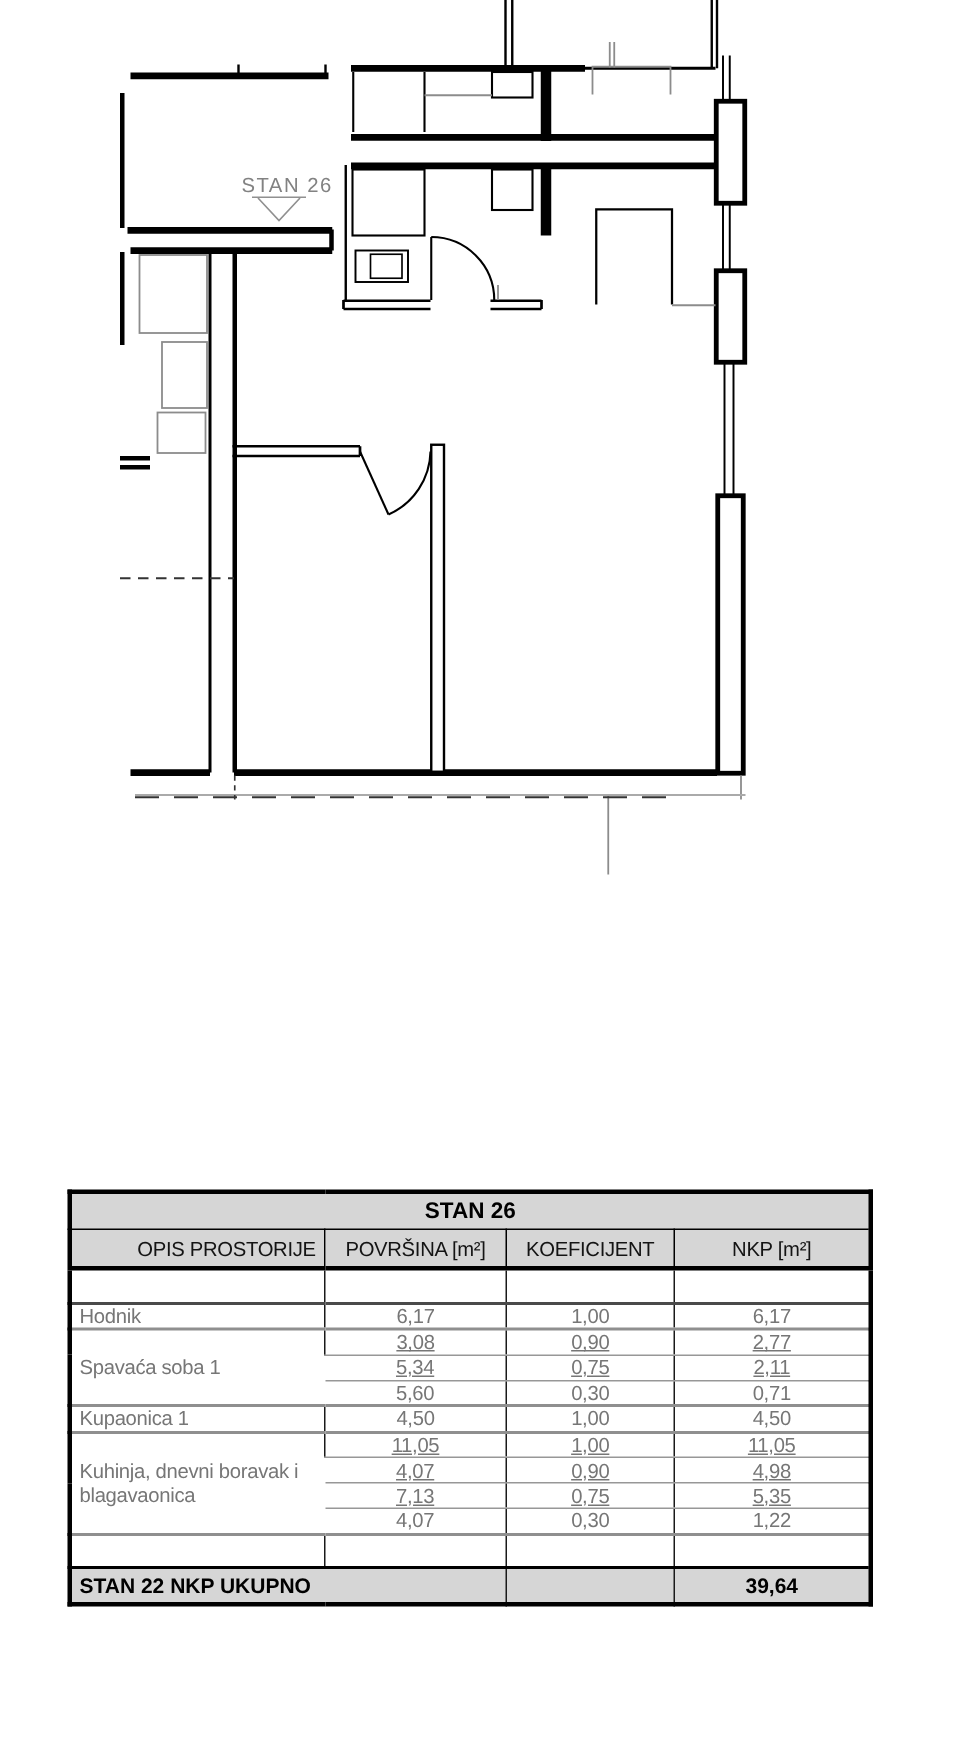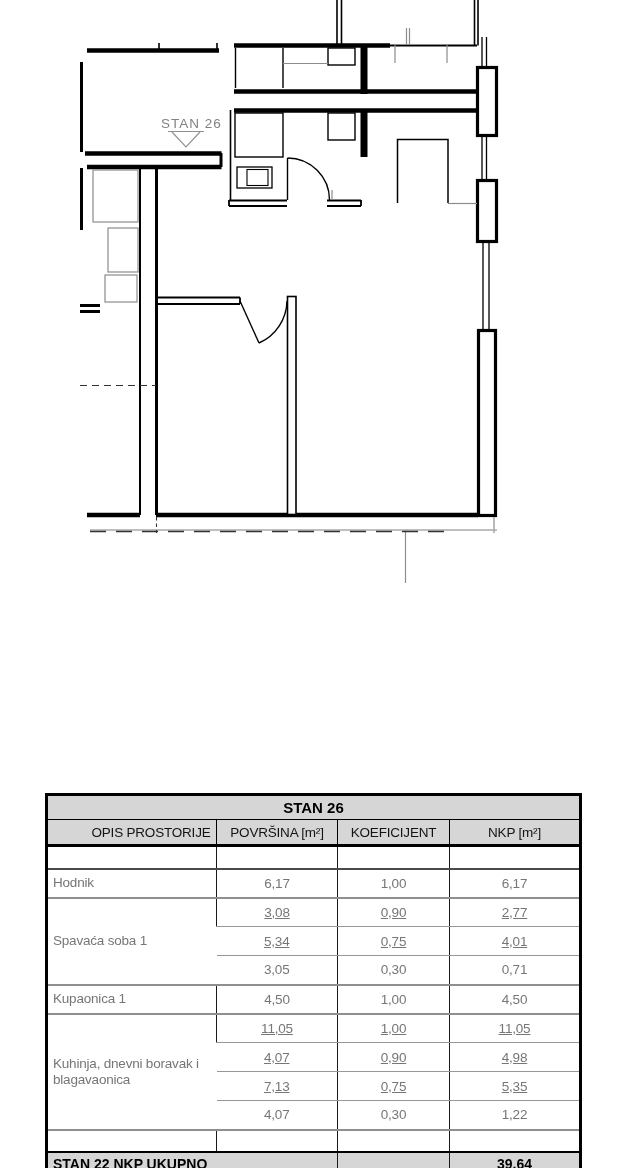--- a/index.html
+++ b/index.html
@@ -5,21 +5,21 @@
   html,body{margin:0;padding:0;background:#fff;}
   body{width:640px;height:1168px;position:relative;font-family:"Liberation Sans",sans-serif;overflow:hidden;}
   .plan{position:absolute;left:0;top:0;width:640px;height:600px;}
   .plan svg{display:block;}
   .tablewrap{position:absolute;left:45px;top:793px;width:534px;}
   table.schedule{border-collapse:collapse;width:534px;table-layout:fixed;border:3px solid #000;}
   table.schedule td, table.schedule th{box-sizing:border-box;padding:0 5px;font-size:13.5px;letter-spacing:-0.2px;overflow:hidden;}
   tr.title-row th{height:25px;background:#d6d6d6;color:#000;font-weight:bold;font-size:15px;text-align:center;border-bottom:1.5px solid #000;letter-spacing:0;}
   tr.head-row th{height:26px;background:#d6d6d6;color:#141414;font-weight:normal;text-align:center;border-bottom:3px solid #000;border-left:1.5px solid #000;}
   tr.head-row th:first-child{border-left:none;padding-left:43px;}
-  table.schedule td{height:29px;color:#767676;border-left:1.5px solid #1a1a1a;}
+  table.schedule td{height:17px;color:#767676;border-left:1.5px solid #1a1a1a;}
   table.schedule td:first-child{border-left:none;}
   td.desc{text-align:left;vertical-align:middle;line-height:1.15;}
   td.num{text-align:center;}
   tr.spacer-top td{height:23px;border-bottom:2px solid #4a4a4a;}
   tr.spacer-bottom td{height:22px;}
   td.ginner{border-bottom:1px solid #979797;text-decoration:underline;}
   td.gend{border-bottom:2px solid #8f8f8f;}
   tr.total-row td{border-top:2px solid #000;background:#d6d6d6;color:#000;font-weight:bold;height:25px;font-size:14px;letter-spacing:0;}
 </style>
 </head>
@@ -159,24 +159,24 @@
         </tr>
         <tr>
           <td class="desc gend" rowspan="3">Spavaća soba 1</td>
           <td class="num ginner">3,08</td>
           <td class="num ginner">0,90</td>
           <td class="num ginner">2,77</td>
         </tr>
         <tr>
           <td class="num ginner">5,34</td>
           <td class="num ginner">0,75</td>
-          <td class="num ginner">4,01</td>
-        </tr>
-        <tr>
-          <td class="num gend">3,05</td>
+          <td class="num ginner">2,11</td>
+        </tr>
+        <tr>
+          <td class="num gend">5,60</td>
           <td class="num gend">0,30</td>
           <td class="num gend">0,71</td>
         </tr>
         <tr>
           <td class="desc gend">Kupaonica 1</td>
           <td class="num gend">4,50</td>
           <td class="num gend">1,00</td>
           <td class="num gend">4,50</td>
         </tr>
         <tr>

